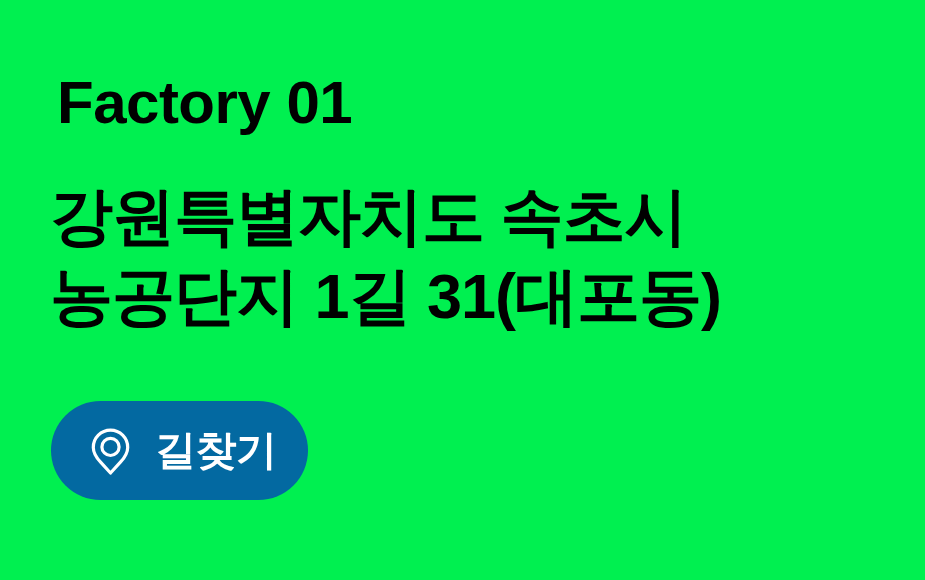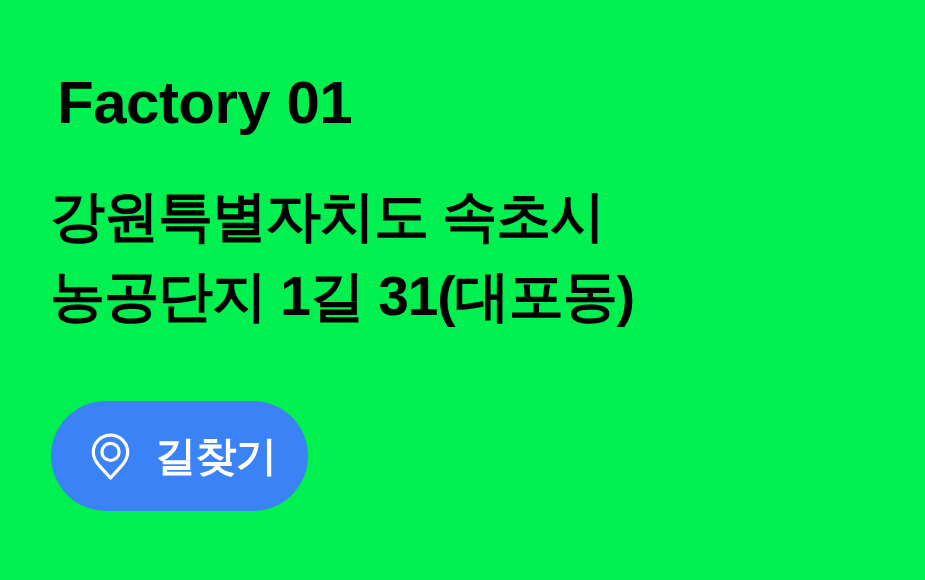--- a/index.html
+++ b/index.html
@@ -37,44 +37,44 @@
     color: #000000;
     white-space: nowrap;
   }
 
   
   .address {
     position: absolute;
     left: 50px;
     top: 176px;
     color: #000000;
-    font-size: 55px;
+    font-size: 63px;
     line-height: 80px;
     font-weight: 700;
     letter-spacing: -1px;
     white-space: nowrap;
   }
   .address-line {
     display: block;
   }
 
   
   .btn-directions {
     position: absolute;
     left: 51px;
     top: 401px;
     width: 257px;
-    height: 110px;
+    height: 99px;
     box-sizing: border-box;
     display: flex;
     align-items: center;
     justify-content: flex-start;
     gap: 24px;
     padding: 0 0 0 39px;
-    background: #3b82f6;
+    background: #0369a1;
     border: none;
     border-radius: 999px;
     cursor: pointer;
     font-family: inherit;
   }
 
   .pin-icon {
     flex: 0 0 auto;
     width: 41px;
     height: 48px;

